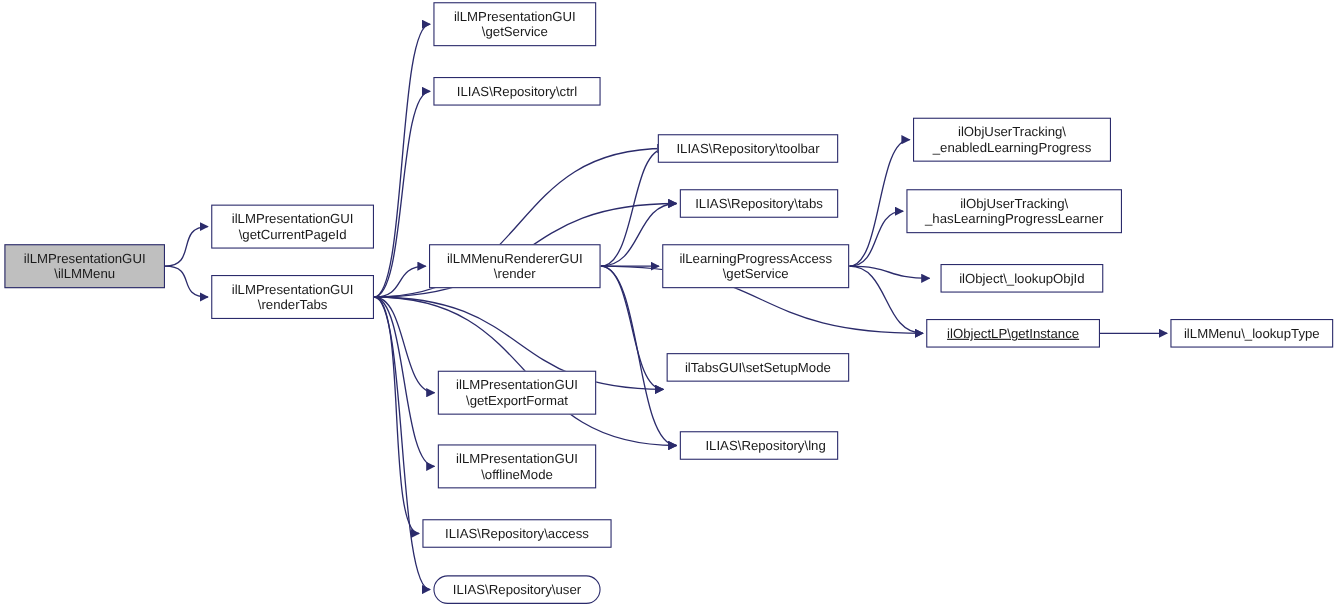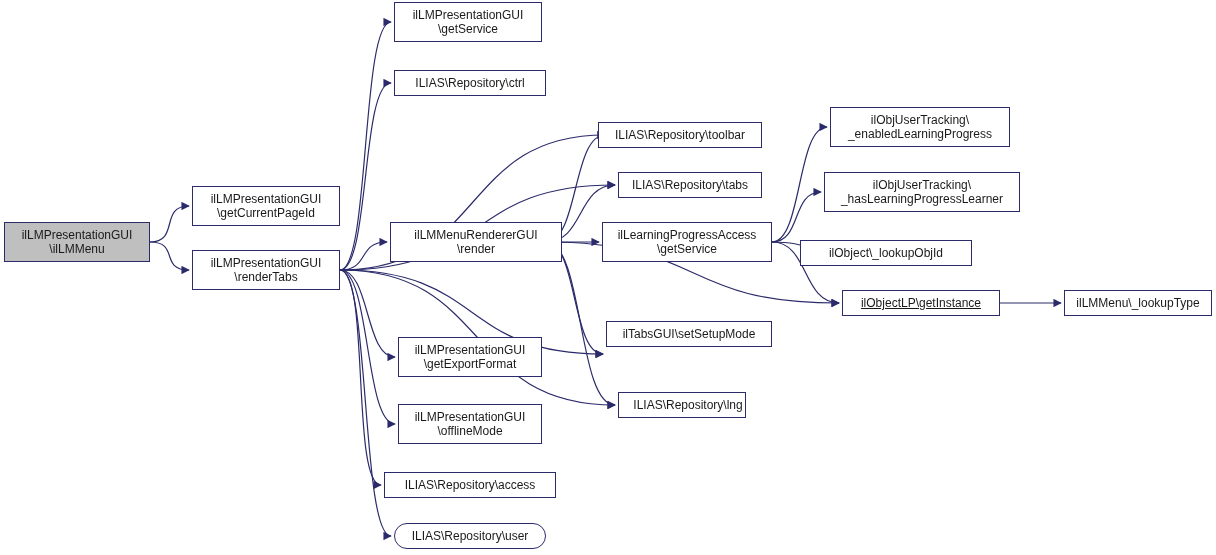--- a/index.html
+++ b/index.html
@@ -82,35 +82,35 @@
   <div id="node-layer">
       <div class="node current" style="left: 4px; top: 222px; width: 146px; height: 40px;">ilLMPresentationGUI
 \ilLMMenu</div>
       <div class="node" style="left: 192px; top: 186px; width: 148px; height: 40px;">ilLMPresentationGUI
 \getCurrentPageId</div>
       <div class="node" style="left: 192px; top: 250px; width: 148px; height: 40px;">ilLMPresentationGUI
 \renderTabs</div>
       <div class="node" style="left: 394px; top: 2px; width: 148px; height: 40px;">ilLMPresentationGUI
 \getService</div>
       <div class="node" style="left: 394px; top: 70px; width: 152px; height: 26px;">ILIAS\Repository\ctrl</div>
-      <div class="node" style="left: 390px; top: 222px; width: 172px; height: 40px;">ilLMMenuRendererGUI
+      <div class="node" style="left: 390px; top: 222px; width: 156px; height: 40px;">ilLMMenuRendererGUI
 \render</div>
       <div class="node" style="left: 398px; top: 337px; width: 144px; height: 40px;">ilLMPresentationGUI
 \getExportFormat</div>
       <div class="node" style="left: 398px; top: 404px; width: 144px; height: 40px;">ilLMPresentationGUI
 \offlineMode</div>
       <div class="node" style="left: 384px; top: 472px; width: 172px; height: 26px;">ILIAS\Repository\access</div>
       <div class="node" style="left: 394px; top: 523px; width: 152px; height: 26px; border-radius: 13px;">ILIAS\Repository\user</div>
       <div class="node" style="left: 598px; top: 122px; width: 164px; height: 26px;">ILIAS\Repository\toolbar</div>
       <div class="node" style="left: 618px; top: 172px; width: 144px; height: 26px;">ILIAS\Repository\tabs</div>
       <div class="node" style="left: 602px; top: 222px; width: 170px; height: 40px;">ilLearningProgressAccess
 \getService</div>
       <div class="node" style="left: 606px; top: 321px; width: 166px; height: 26px;">ilTabsGUI\setSetupMode</div>
-      <div class="node" style="left: 618px; top: 392px; width: 128px; height: 26px; padding-left: 16px;">ILIAS\Repository\lng</div>
+      <div class="node" style="left: 618px; top: 392px; width: 144px; height: 26px; padding-left: 16px;">ILIAS\Repository\lng</div>
       <div class="node" style="left: 830px; top: 107px; width: 180px; height: 40px;">ilObjUserTracking\
 _enabledLearningProgress</div>
       <div class="node" style="left: 824px; top: 172px; width: 196px; height: 40px;">ilObjUserTracking\
 _hasLearningProgressLearner</div>
-      <div class="node" style="left: 800px; top: 240px; width: 172px; height: 26px;">ilObject\_lookupObjId</div>
+      <div class="node" style="left: 855px; top: 240px; width: 148px; height: 26px;">ilObject\_lookupObjId</div>
       <div class="node" style="left: 842px; top: 290px; width: 158px; height: 26px; text-decoration: underline;">ilObjectLP\getInstance</div>
       <div class="node" style="left: 1064px; top: 290px; width: 148px; height: 26px;">ilLMMenu\_lookupType</div>
     </div>
 </div>
 
 </body></html>

